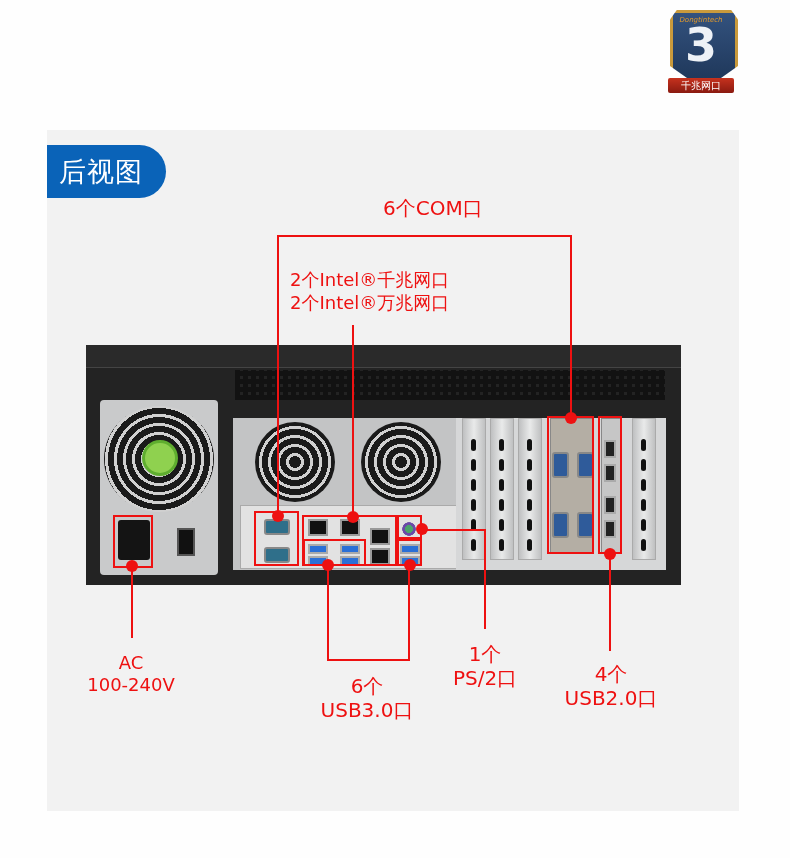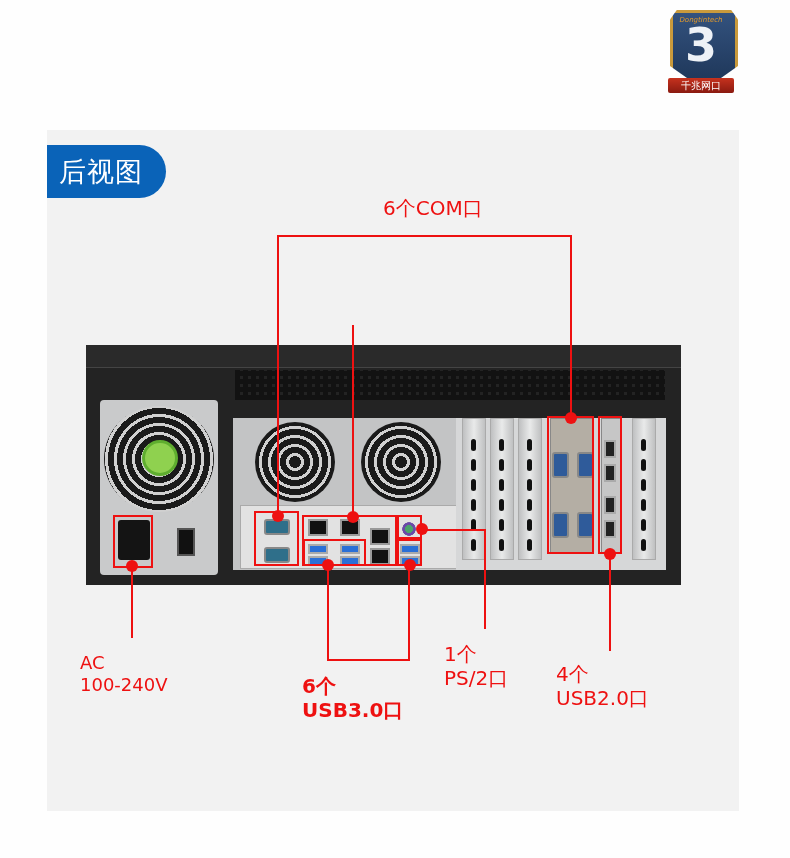--- a/index.html
+++ b/index.html
@@ -4,21 +4,21 @@
 <style>
   html,body{margin:0;padding:0;}
   body{width:790px;height:858px;background:#fefefe;position:relative;overflow:hidden;font-family:"DejaVu Sans","Liberation Sans",sans-serif;}
   .abs{position:absolute;}
   
   .badge{left:664px;top:6px;width:74px;height:92px;}
   
   .panel{left:47px;top:130px;width:692px;height:681px;background:#f2f2f2;}
   .tab{left:47px;top:145px;width:119px;height:53px;background:#0a63b8;border-radius:0 27px 27px 0;color:#fff;font-size:27px;line-height:53px;padding-left:12px;box-sizing:border-box;letter-spacing:1px;}
   .red{color:#ee1111;}
-  .lbl{font-size:20px;line-height:24px;white-space:nowrap;}
+  .lbl{font-size:20px;line-height:24px;text-align:center;white-space:nowrap;}
   .line{background:#ee1111;position:absolute;}
   .box{position:absolute;border:2px solid #ee1111;box-sizing:border-box;}
   .dot{position:absolute;width:12px;height:12px;border-radius:50%;background:#ee1111;}
   
   .chassis{left:86px;top:345px;width:595px;height:240px;background:#232323;border-radius:3px 3px 0 0;}
   .topstrip{left:86px;top:345px;width:595px;height:22px;background:#2a2a2a;border-bottom:1px solid #444;}
   .vent{left:235px;top:370px;width:430px;height:30px;
         background-image:radial-gradient(#0c0c0c 0,#0c0c0c 0);background:repeating-linear-gradient(90deg,#111 0 5px,transparent 5px 8px),repeating-linear-gradient(0deg,#111 0 5px,transparent 5px 8px);opacity:.9;}
   .psu{left:100px;top:400px;width:118px;height:175px;background:#c9cacb;border-radius:4px;}
   .fan{position:absolute;border-radius:50%;background:repeating-radial-gradient(circle,#1a1a1a 0 6px,#d0d0d0 6px 9px);}
@@ -135,30 +135,32 @@
 <div class="box" style="left:254px;top:511px;width:45px;height:55px;"></div>
 <div class="dot" style="left:272px;top:510px;"></div>
 <div class="box" style="left:547px;top:416px;width:47px;height:138px;"></div>
 <div class="dot" style="left:565px;top:412px;"></div>
 <div class="abs red lbl" style="left:383px;top:196px;">6个COM口</div>
 
 <div class="line" style="left:352px;top:325px;width:2px;height:193px;"></div>
 <div class="dot" style="left:347px;top:511px;"></div>
 <div class="box" style="left:302px;top:515px;width:95px;height:51px;"></div>
 <div class="abs red" style="left:290px;top:268px;font-size:18px;line-height:23px;white-space:nowrap;">
+  <div>2个Intel®千兆网口</div>
+  <div>2个Intel®万兆网口</div>
 </div>
 
 <div class="box" style="left:303px;top:539px;width:63px;height:27px;"></div>
 <div class="box" style="left:397px;top:539px;width:25px;height:27px;"></div>
 <div class="dot" style="left:322px;top:559px;"></div>
 <div class="dot" style="left:404px;top:559px;"></div>
 <div class="line" style="left:327px;top:565px;width:2px;height:96px;"></div>
 <div class="line" style="left:408px;top:565px;width:2px;height:96px;"></div>
 <div class="line" style="left:327px;top:659px;width:83px;height:2px;"></div>
-<div class="abs red lbl" style="left:302px;top:674px;width:106px;font-weight:bold;">
+<div class="abs red lbl" style="left:314px;top:674px;width:106px;">
   <div>6个</div>
   <div>USB3.0口</div>
 </div>
 
 <div class="box" style="left:397px;top:515px;width:25px;height:24px;"></div>
 <div class="dot" style="left:416px;top:523px;"></div>
 <div class="line" style="left:422px;top:529px;width:64px;height:2px;"></div>
 <div class="line" style="left:484px;top:529px;width:2px;height:100px;"></div>
 <div class="abs red lbl" style="left:444px;top:642px;width:82px;">
   <div>1个</div>

